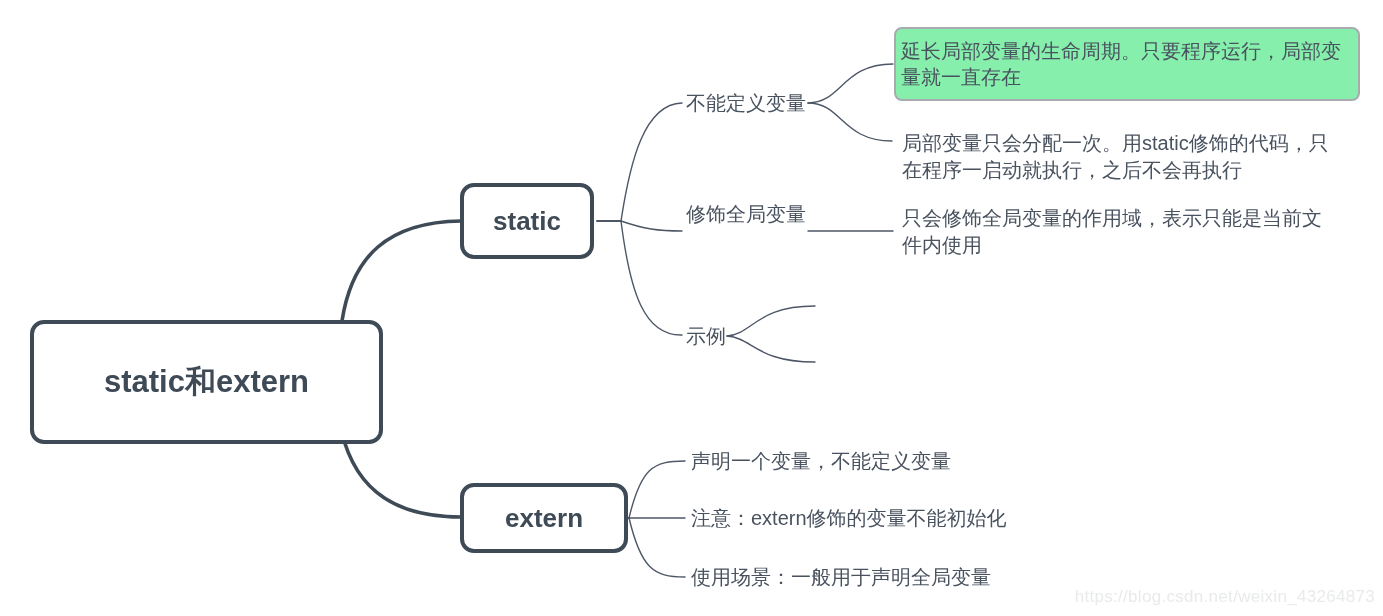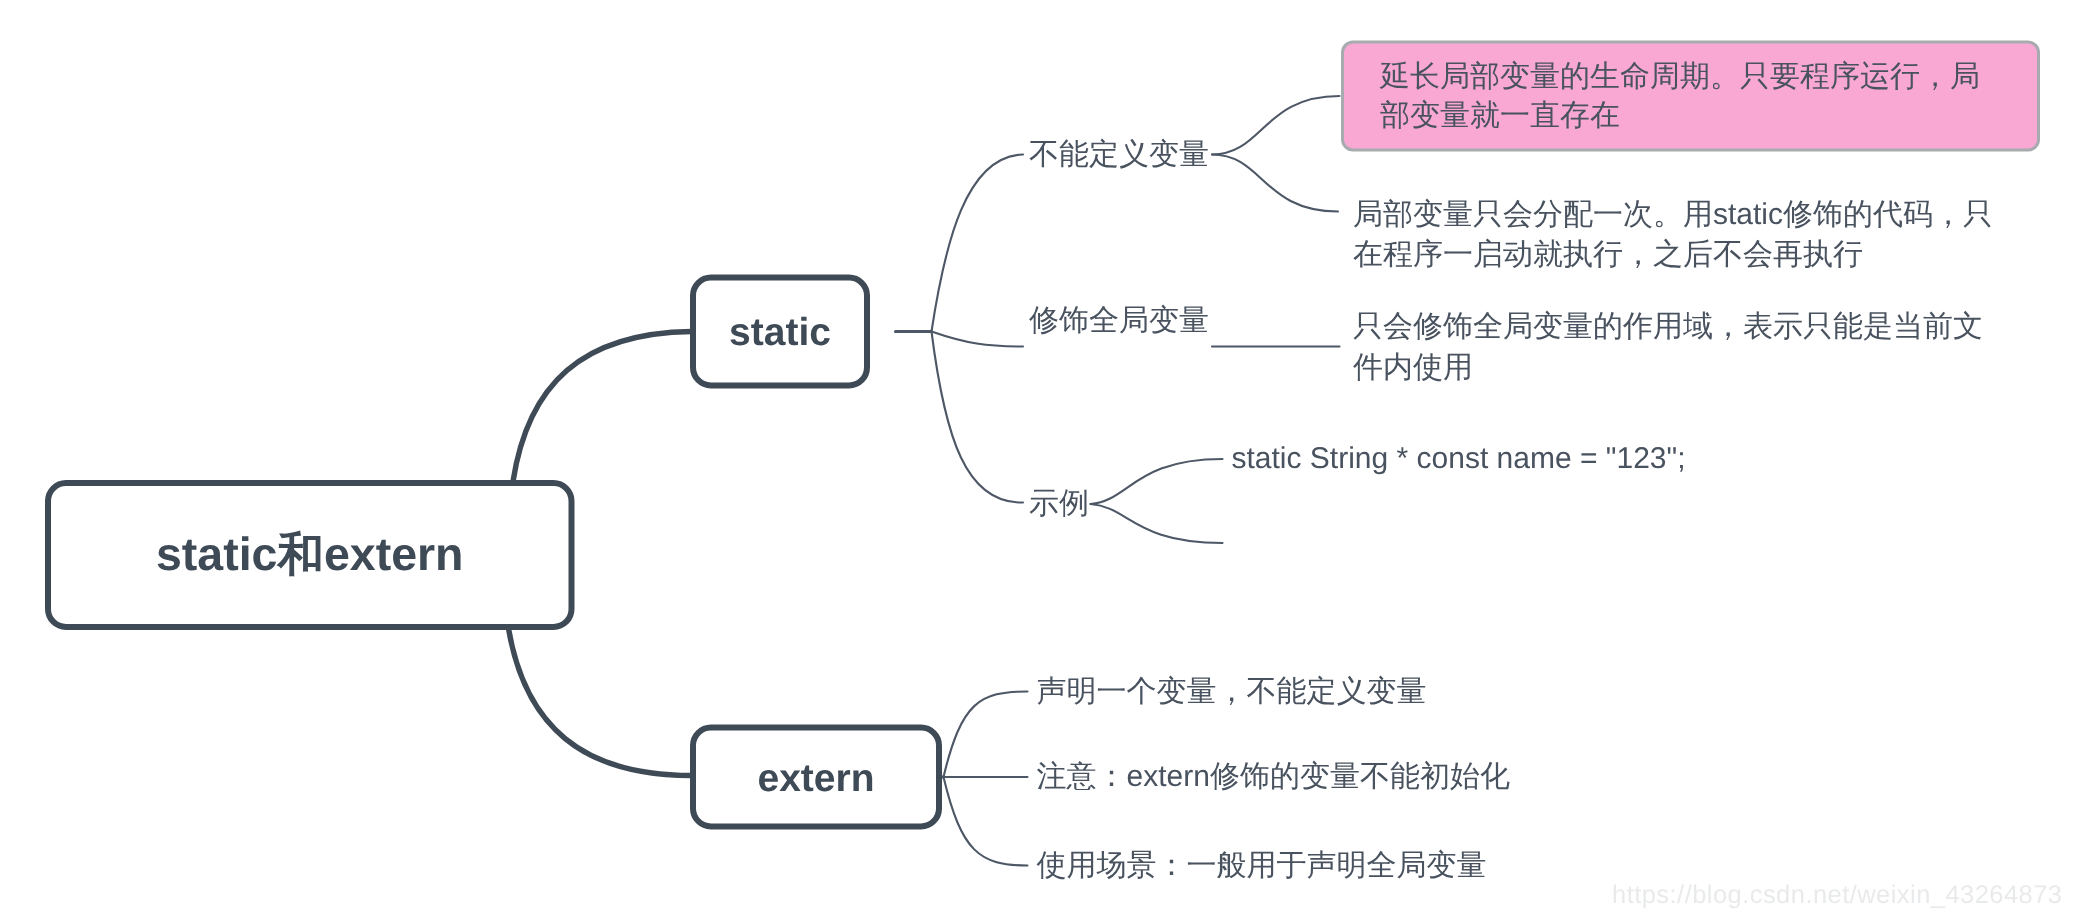--- a/index.html
+++ b/index.html
@@ -18,32 +18,32 @@
   svg.wires{position:absolute;left:0;top:0;width:1383px;height:616px;}
   svg.wires path{fill:none;}
   .wire-thick{stroke:var(--dark);stroke-width:3.6;stroke-linecap:round;}
   .wire-stub{stroke:var(--line);stroke-width:2;stroke-linecap:round;}
   .wire-thin{stroke:var(--line);stroke-width:1.4;stroke-linecap:round;}
   .node{
     position:absolute;display:flex;align-items:center;justify-content:center;
     border:4px solid var(--dark);border-radius:14px;background:#fff;
     color:var(--dark);font-weight:bold;
   }
-  .node.root{left:30px;top:320px;width:353px;height:100px;font-size:31px;}
-  .node.b1{left:460px;top:183px;width:120px;height:76px;font-size:26px;}
+  .node.root{left:30px;top:320px;width:353px;height:124px;font-size:31px;}
+  .node.b1{left:460px;top:183px;width:134px;height:76px;font-size:26px;}
   .node.b2{left:460px;top:483px;width:168px;height:70px;font-size:26px;}
   .topic,.leaf{
     position:absolute;color:var(--text);font-size:20px;line-height:26px;
     white-space:nowrap;
   }
   .leaf.wrap{white-space:normal;line-height:27px;width:435px;}
   .leafbox{
     position:absolute;left:894px;top:27px;width:466px;
-    border:2px solid var(--leaf-box-border);border-radius:8px;background:#f9a8d4;
-    padding:9px 24px;color:var(--text);font-size:20px;line-height:26px;
+    border:2px solid var(--leaf-box-border);border-radius:8px;background:#86efac;
+    padding:9px 5px;color:var(--text);font-size:20px;line-height:26px;
   }
   .watermark{
     position:absolute;top:587px;right:8px;color:var(--watermark);
     font-size:17px;letter-spacing:.3px;
   }
 </style>
 </head>
 <body>
 
 <div class="canvas">
@@ -80,21 +80,20 @@
   <div class="leafbox">延长局部变量的生命周期。只要程序运行，局部变量就一直存在</div>
 
   <div class="leaf wrap" style="left:902px;top:130px">局部变量只会分配一次。用static修饰的代码，只在程序一启动就执行，之后不会再执行</div>
 
   <div class="topic" style="left:686px;top:201px">修饰全局变量</div>
 
   <div class="leaf wrap" style="left:902px;top:205px">只会修饰全局变量的作用域，表示只能是当前文件内使用</div>
 
   <div class="topic" style="left:686px;top:323px">示例</div>
 
-  <div class="leaf" style="left:821px;top:293px">static String * const name = "123";</div>
 
 
   <div class="topic" style="left:691px;top:448px">声明一个变量，不能定义变量</div>
 
   <div class="topic" style="left:691px;top:505px">注意：extern修饰的变量不能初始化</div>
 
   <div class="topic" style="left:691px;top:564px">使用场景：一般用于声明全局变量</div>
 
   <div class="watermark">https://blog.csdn.net/weixin_43264873</div>
 

